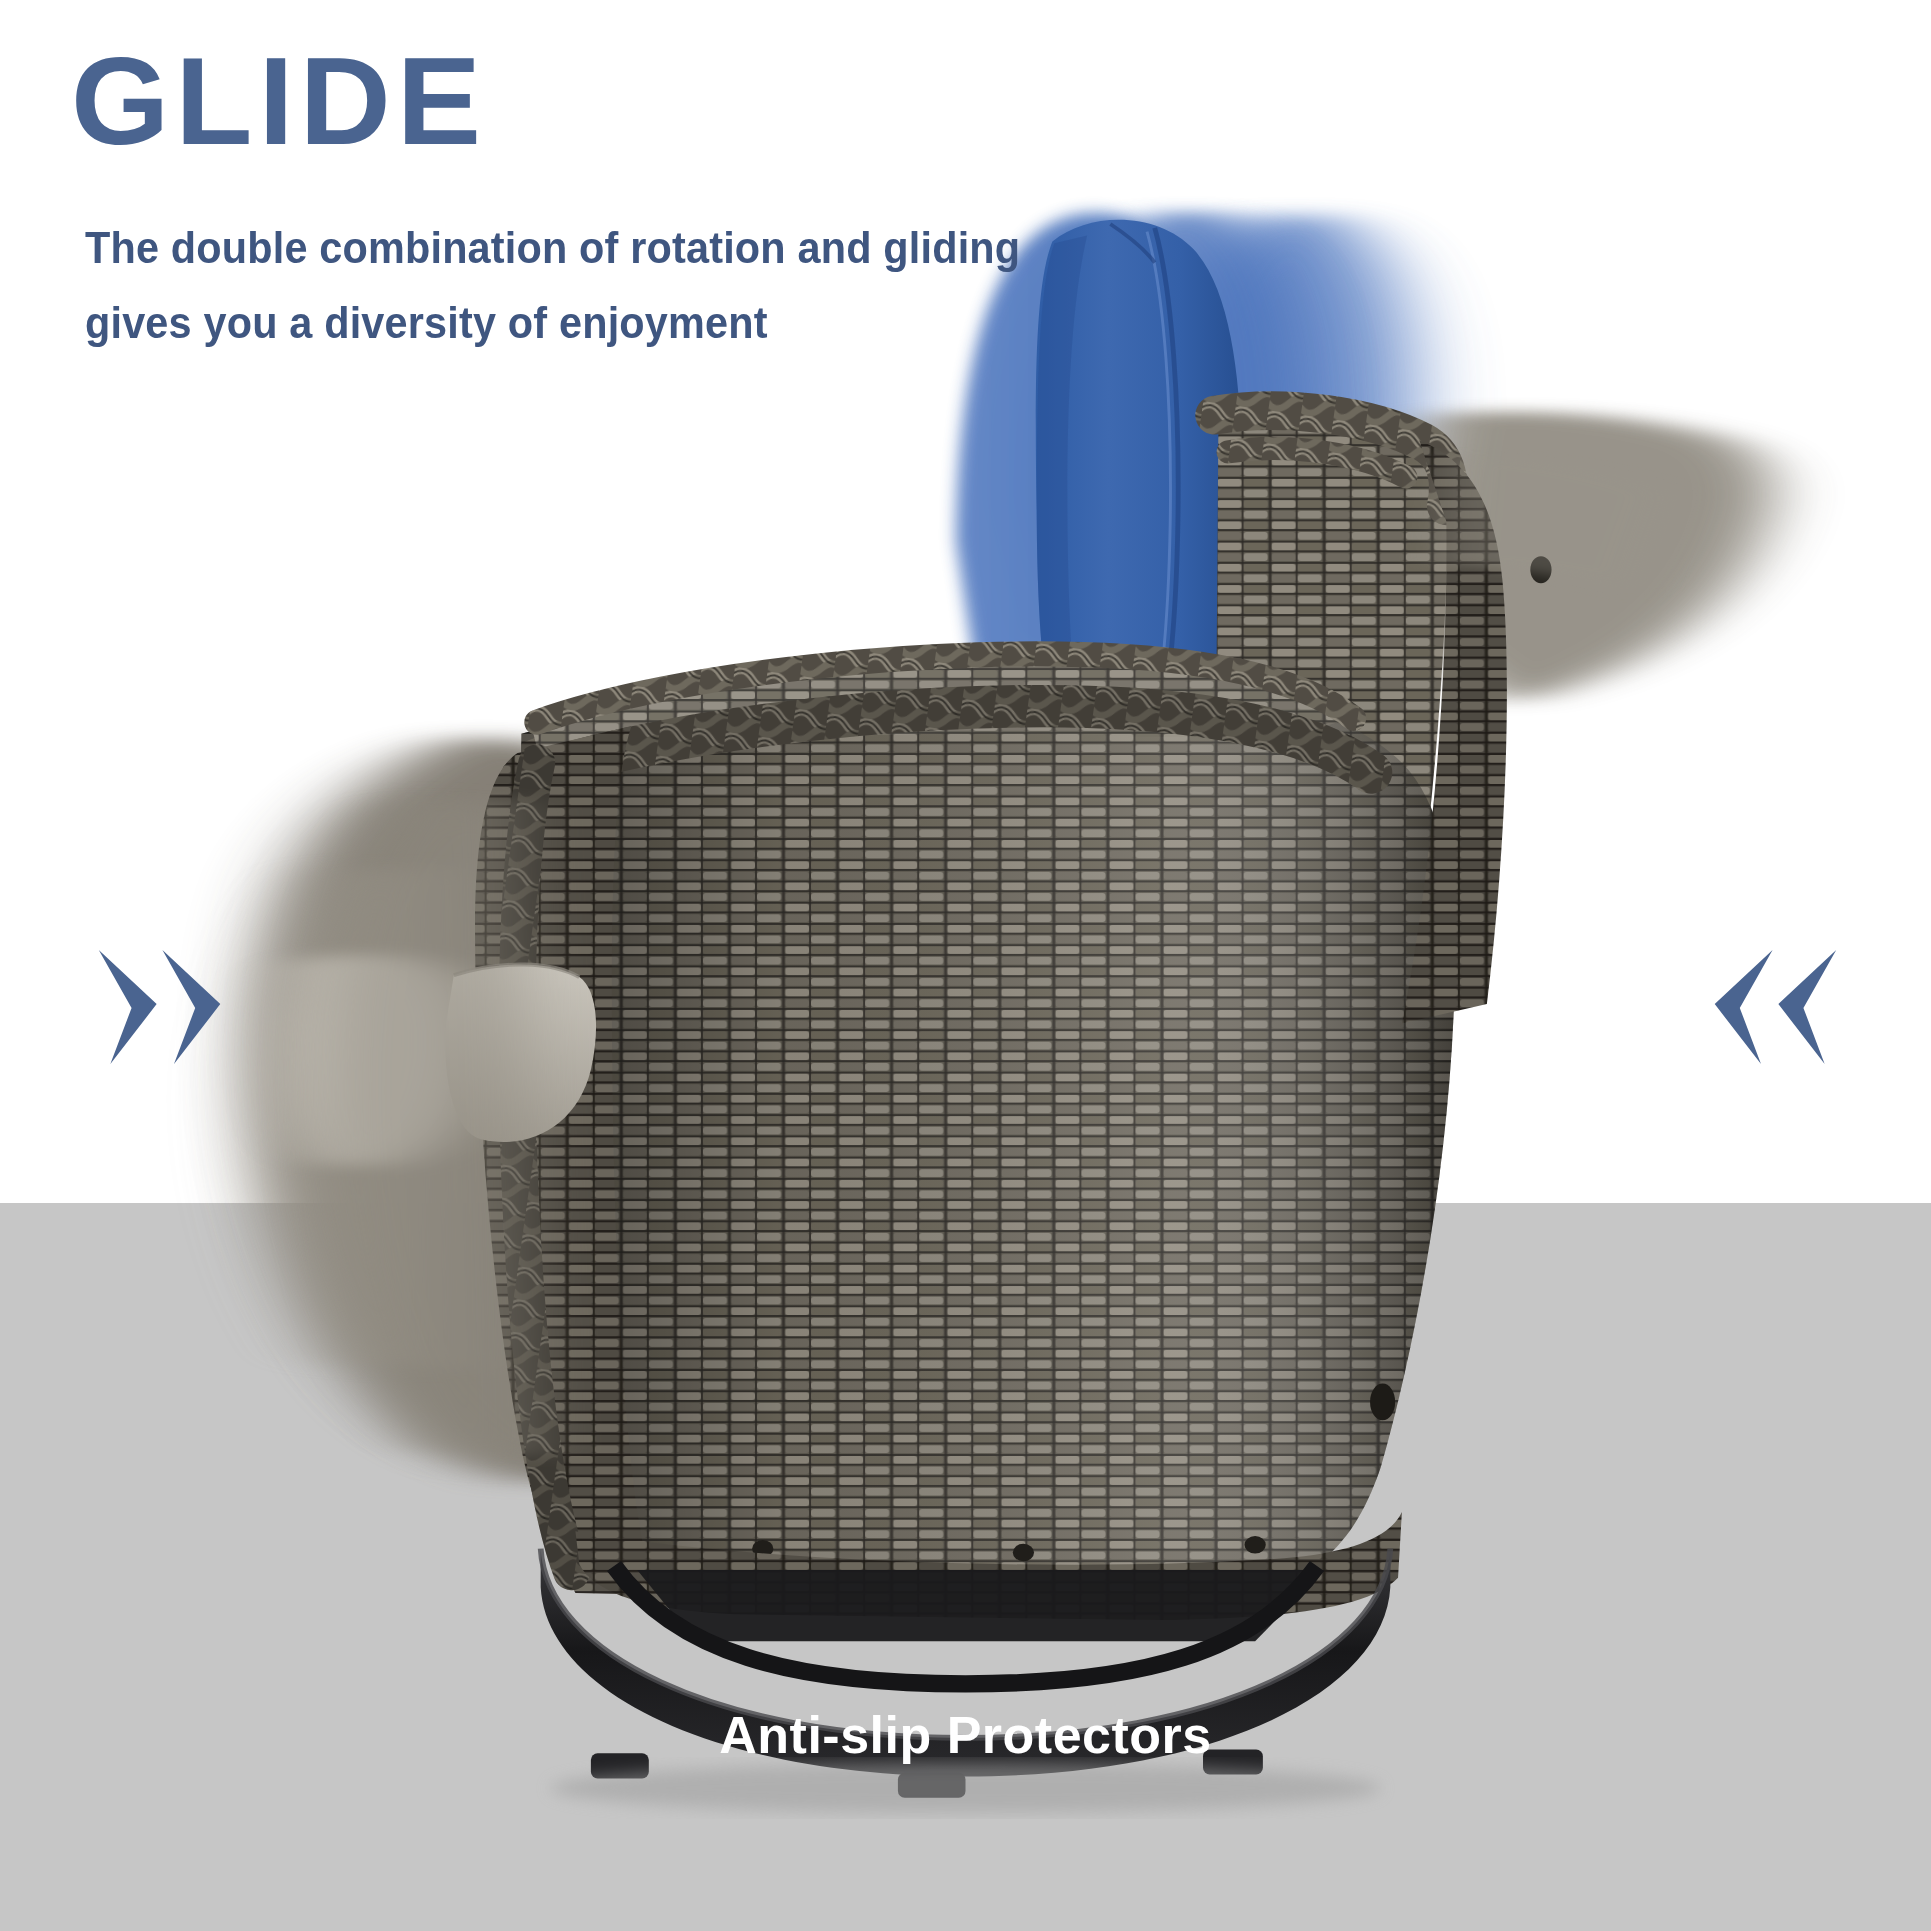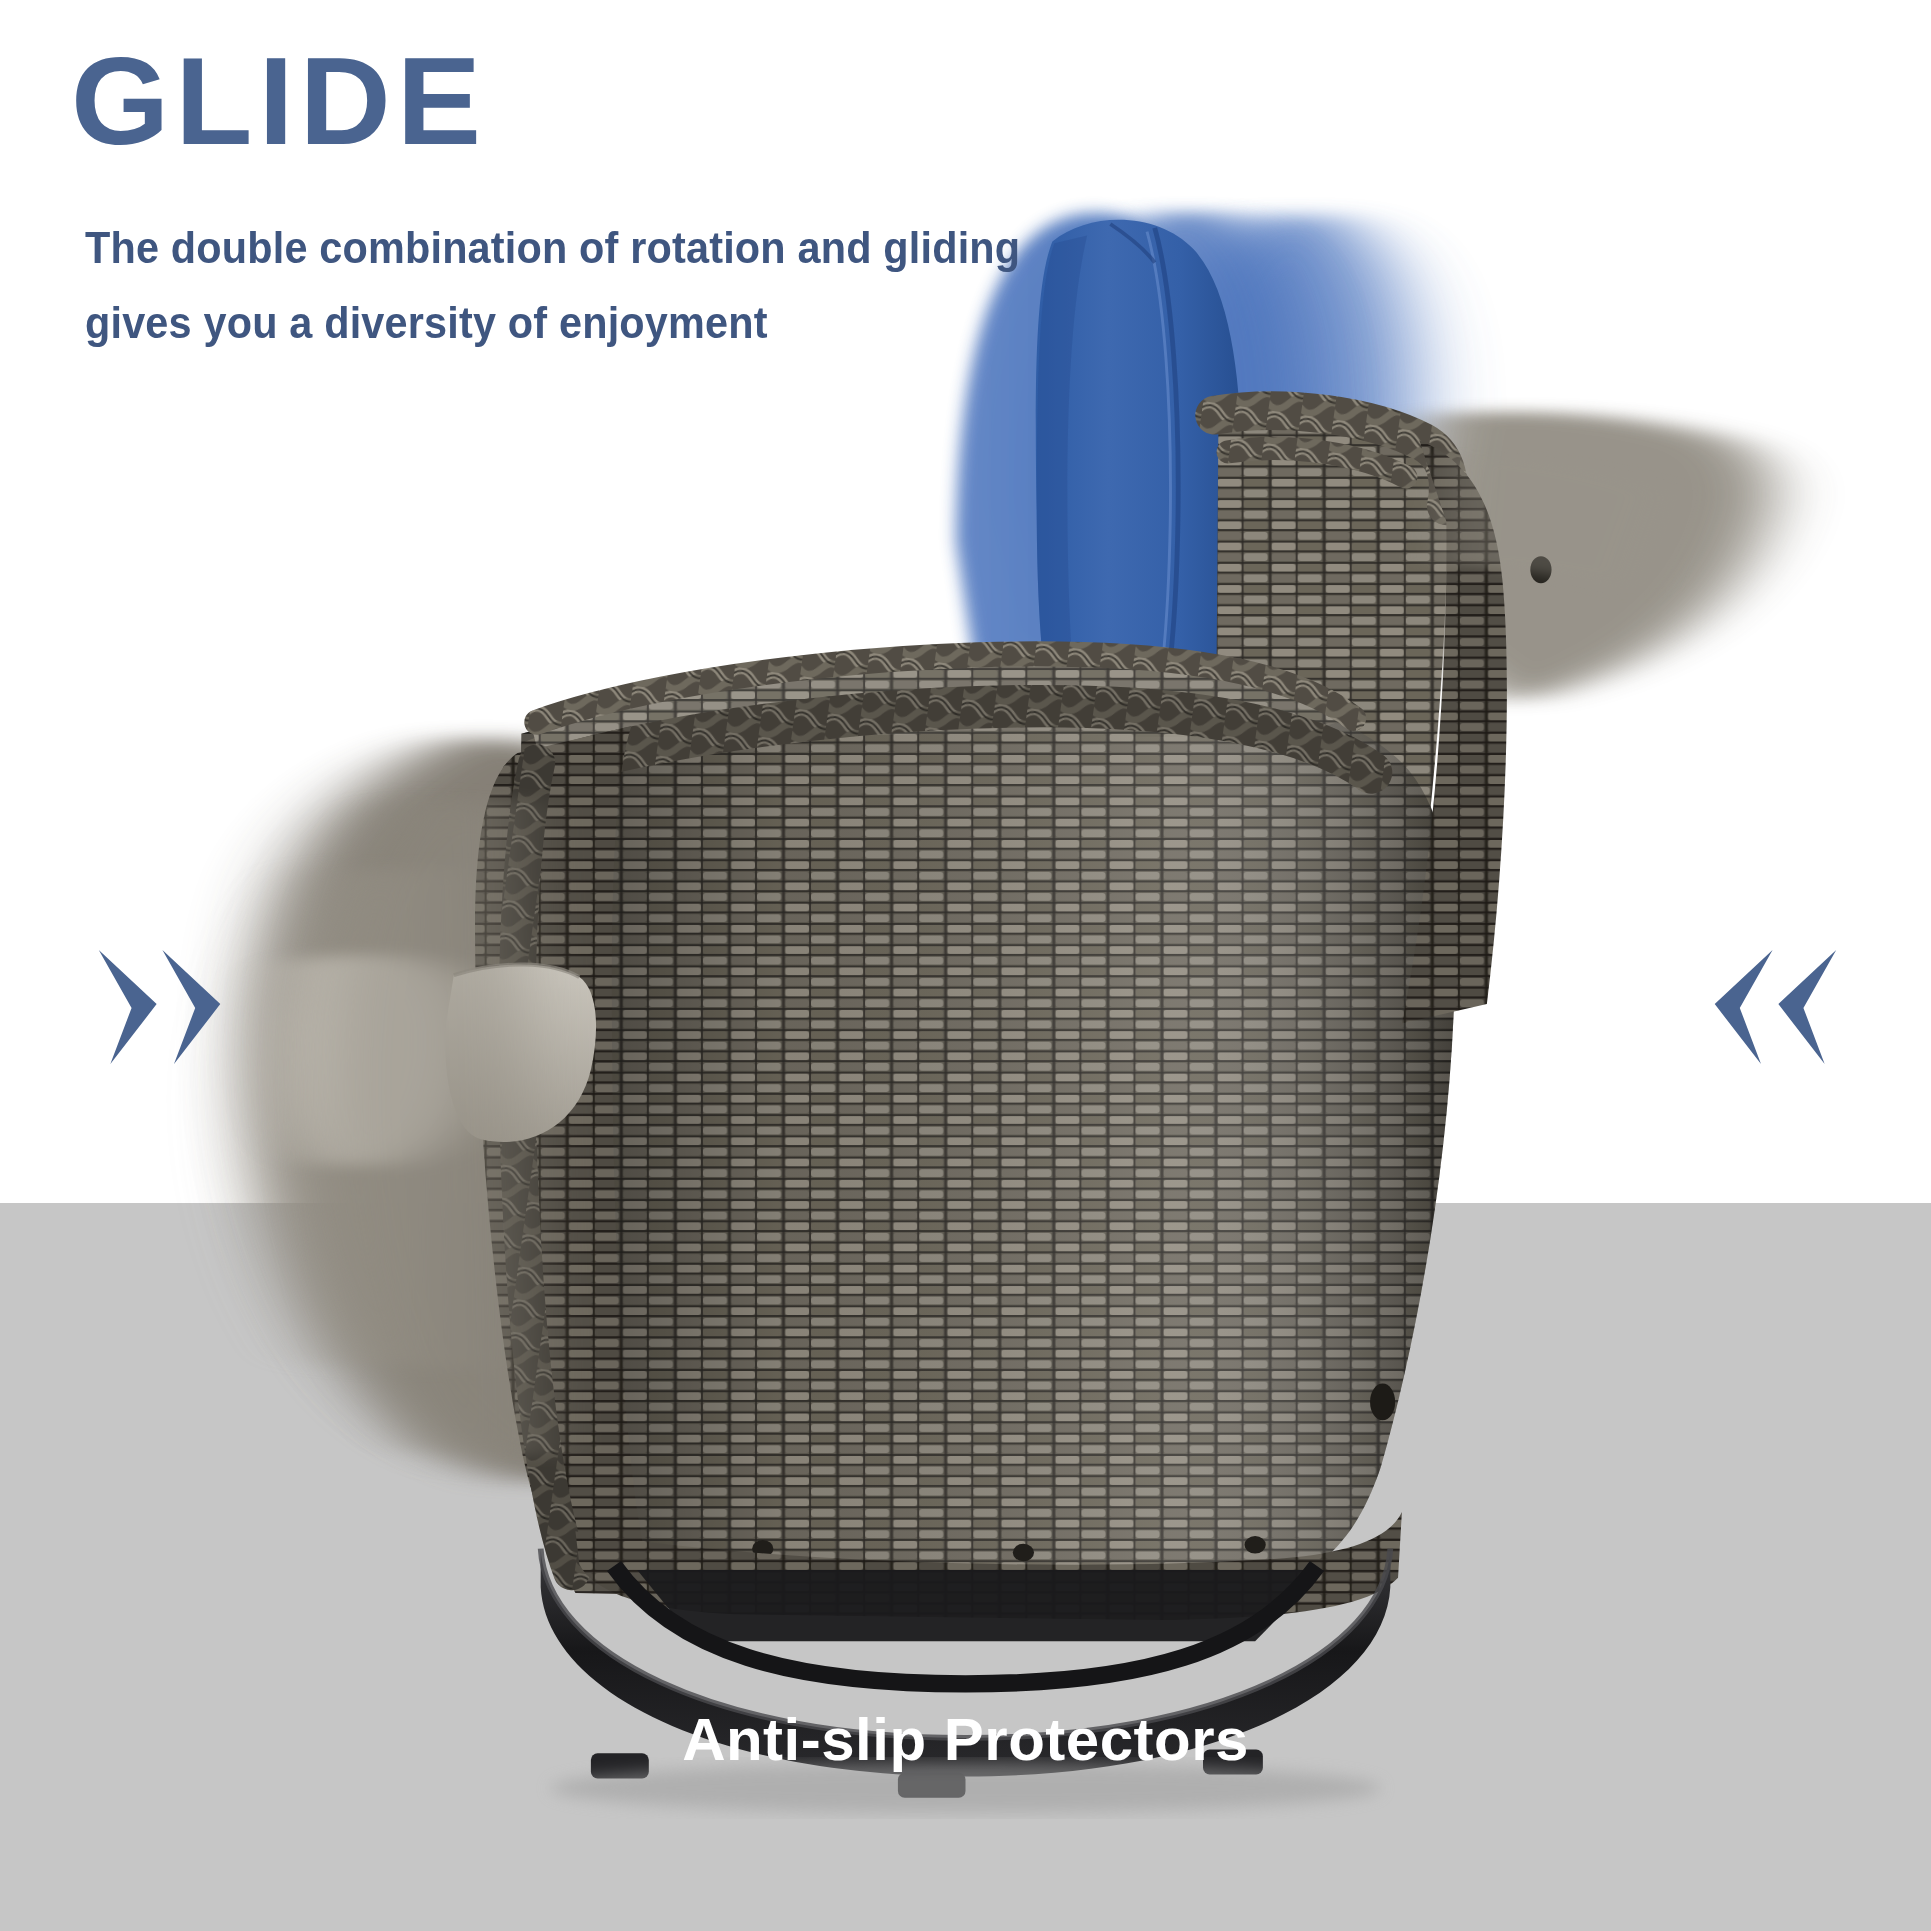--- a/index.html
+++ b/index.html
@@ -31,21 +31,21 @@
 
   
   .chev-group{position:absolute;}
   .chev-left{left:93px;top:944px;}
   .chev-right{left:1707px;top:944px;}
 
   
   .caption{
     position:absolute;left:0;right:0;top:1705px;text-align:center;
     font-family:"Liberation Sans Narrow","Liberation Sans",sans-serif;
-    font-size:60px;font-weight:bold;color:#ffffff;letter-spacing:0.5px;
+    font-size:52px;font-weight:bold;color:#ffffff;letter-spacing:0.5px;
   }
 
   
   .photo{position:absolute;left:0;top:0;width:1931px;height:1931px;pointer-events:none;}
 </style>
 </head>
 <body>
 
 <div id="stage">
 

